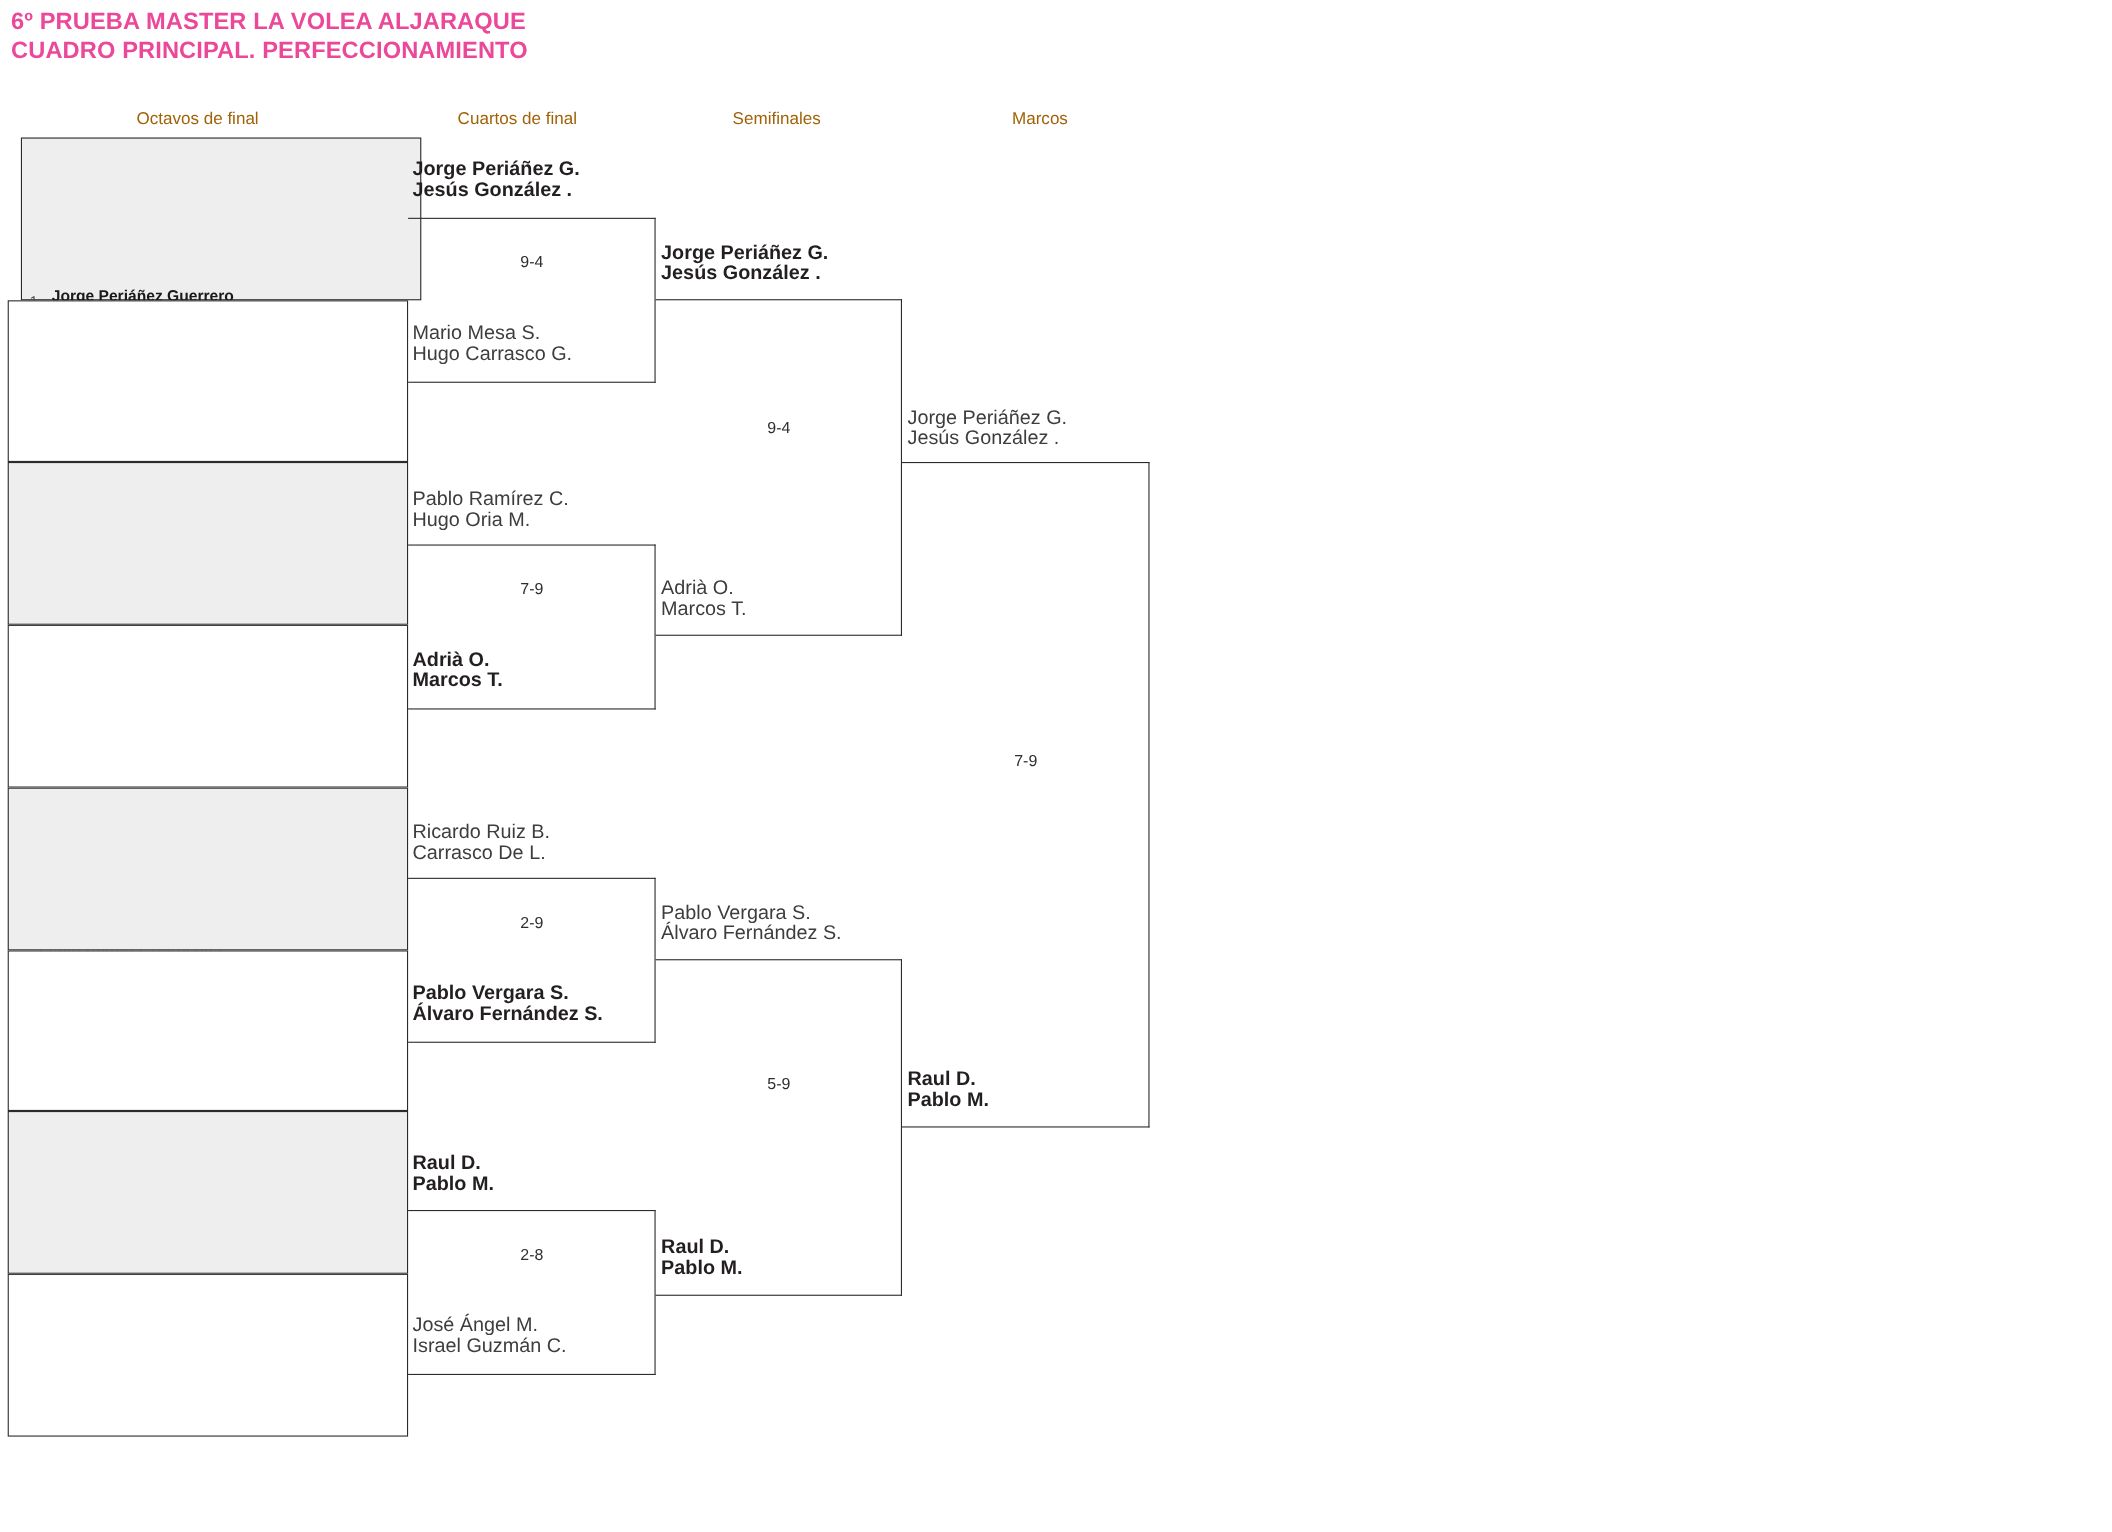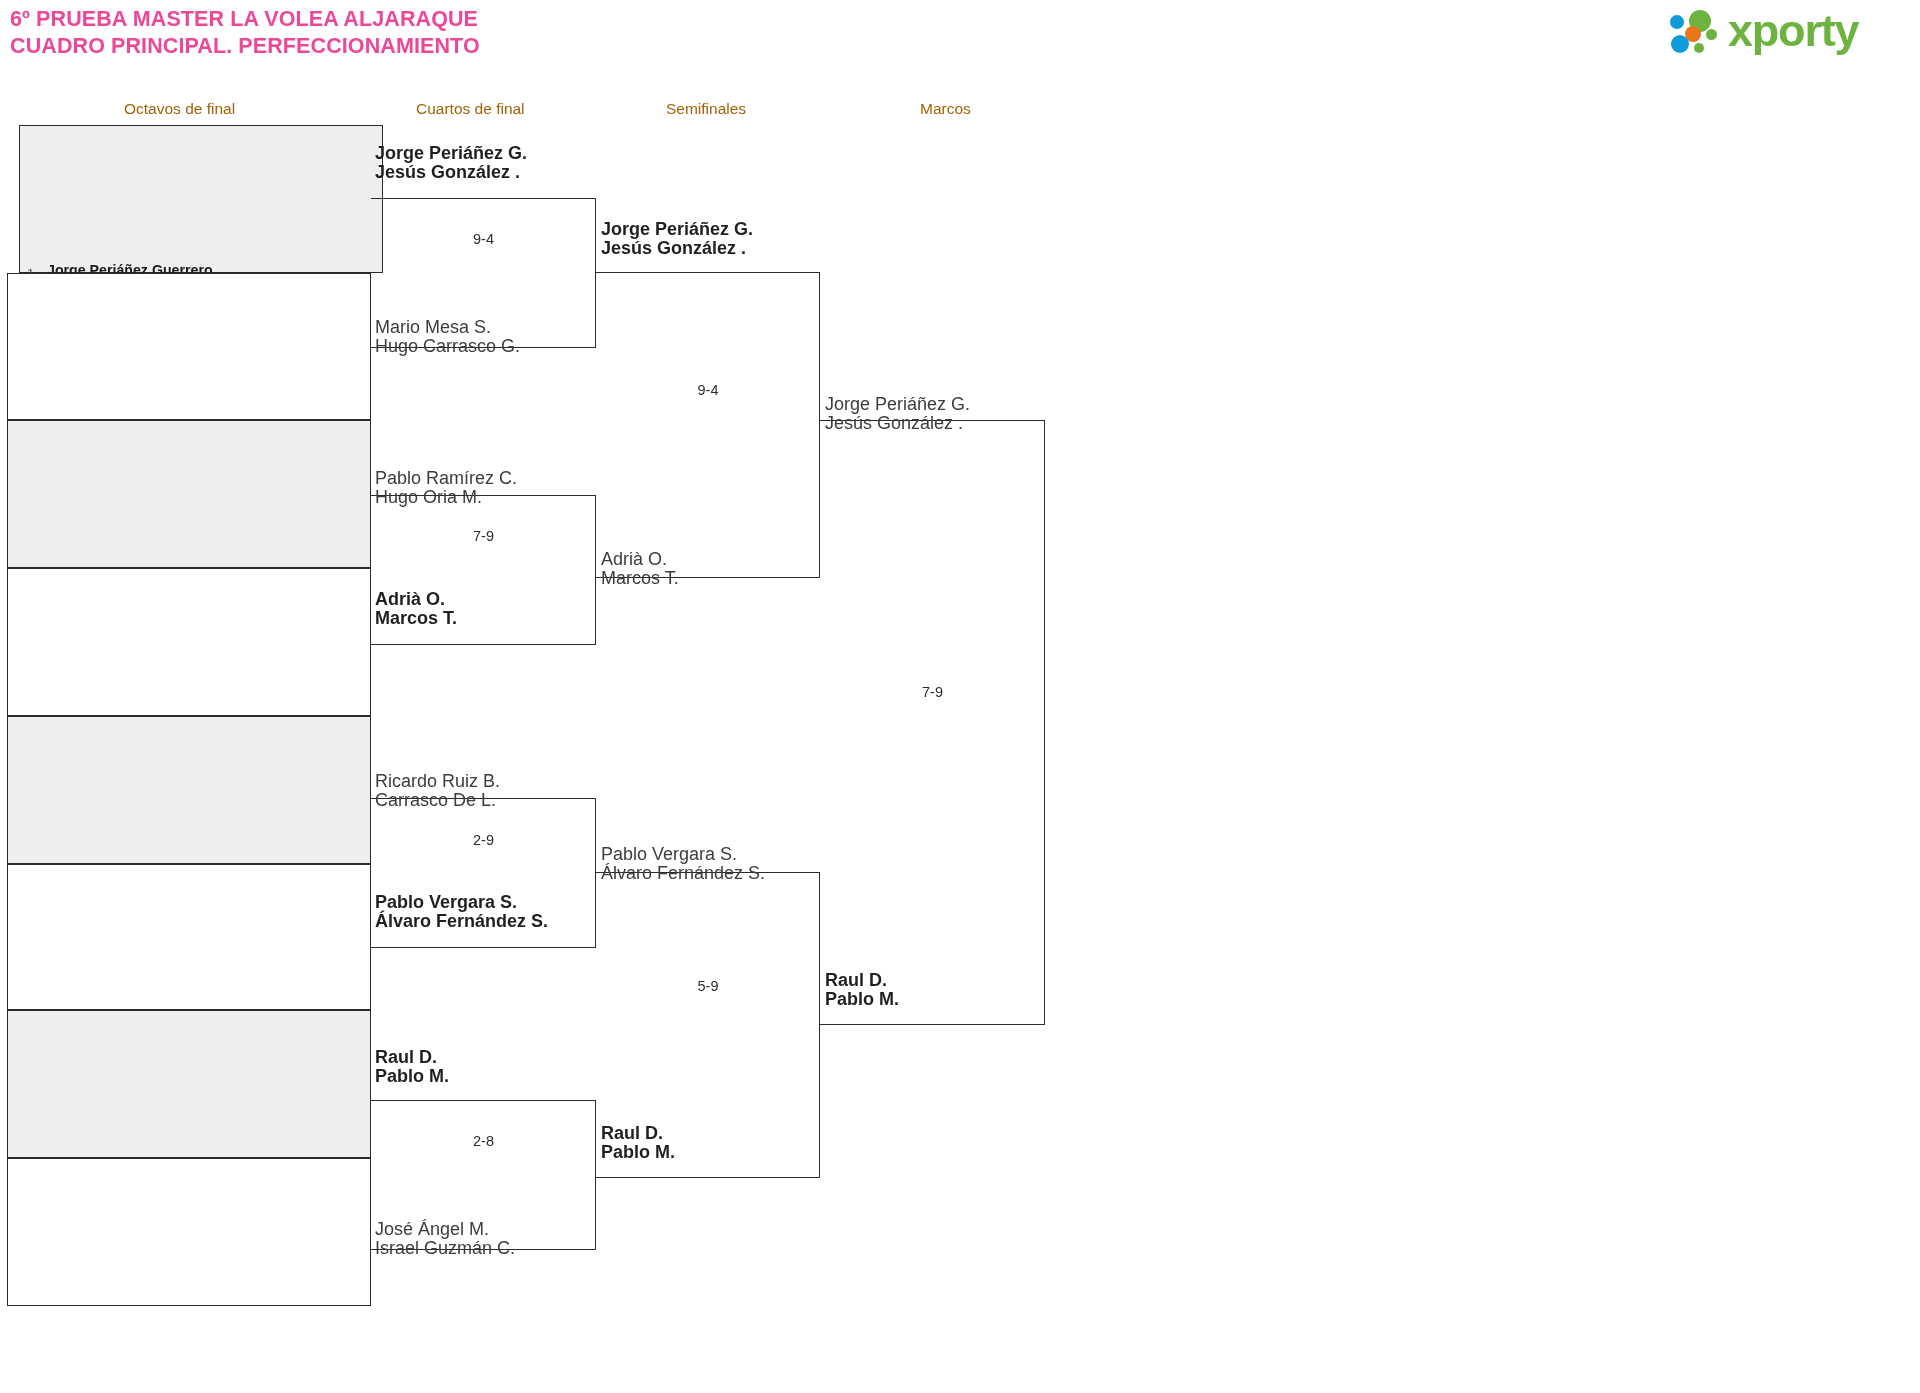--- a/index.html
+++ b/index.html
@@ -131,43 +131,32 @@
   .conn.noleft { border-left: none; }
 
   .namepair {
     position: absolute;
     font-size: 18px;
     line-height: 18.5px;
     white-space: nowrap;
     color: #231f20;
   }
   .namepair.win { font-weight: bold; }
-  .namepair.lose { font-weight: normal; color: #3d3d3d; margin-top: 25px; }
+  .namepair.lose { font-weight: normal; color: #3d3d3d; }
   .namepair span { display: block; }
 </style>
 </head>
 <body>
 
 <div id="header">
   <div id="title-block">
     <span id="title-line1">6º PRUEBA MASTER LA VOLEA ALJARAQUE</span>
     <span id="title-line2">CUADRO PRINCIPAL. PERFECCIONAMIENTO</span>
   </div>
 
-  <div id="logo">
-    <div id="logo-dots">
-      <div class="dot" style="left:0px;  top:5px;  width:14px; height:14px; background:#0f9bd7;"></div>
-      <div class="dot" style="left:19px; top:0px;  width:22px; height:22px; background:#6cb33f;"></div>
-      <div class="dot" style="left:15px; top:16px; width:16px; height:16px; background:#e8761a;"></div>
-      <div class="dot" style="left:36px; top:19px; width:11px; height:11px; background:#6cb33f;"></div>
-      <div class="dot" style="left:1px;  top:25px; width:18px; height:18px; background:#0f9bd7;"></div>
-      <div class="dot" style="left:24px; top:33px; width:10px; height:10px; background:#6cb33f;"></div>
-    </div>
-    <div id="logo-wordmark" style="color:#6cb33f;">xporty</div>
-  </div>
 </div>
 
 <div class="round-header" style="left:124px; top:100px;">Octavos de final</div>
 <div class="round-header" style="left:416px; top:100px;">Cuartos de final</div>
 <div class="round-header" style="left:666px; top:100px;">Semifinales</div>
 <div class="round-header" style="left:920px; top:100px;">Marcos</div>
 
 <div id="bracket">
 
   <div class="r1-match shaded" style="left:19px; top:125px; width:364px; height:148px;">

